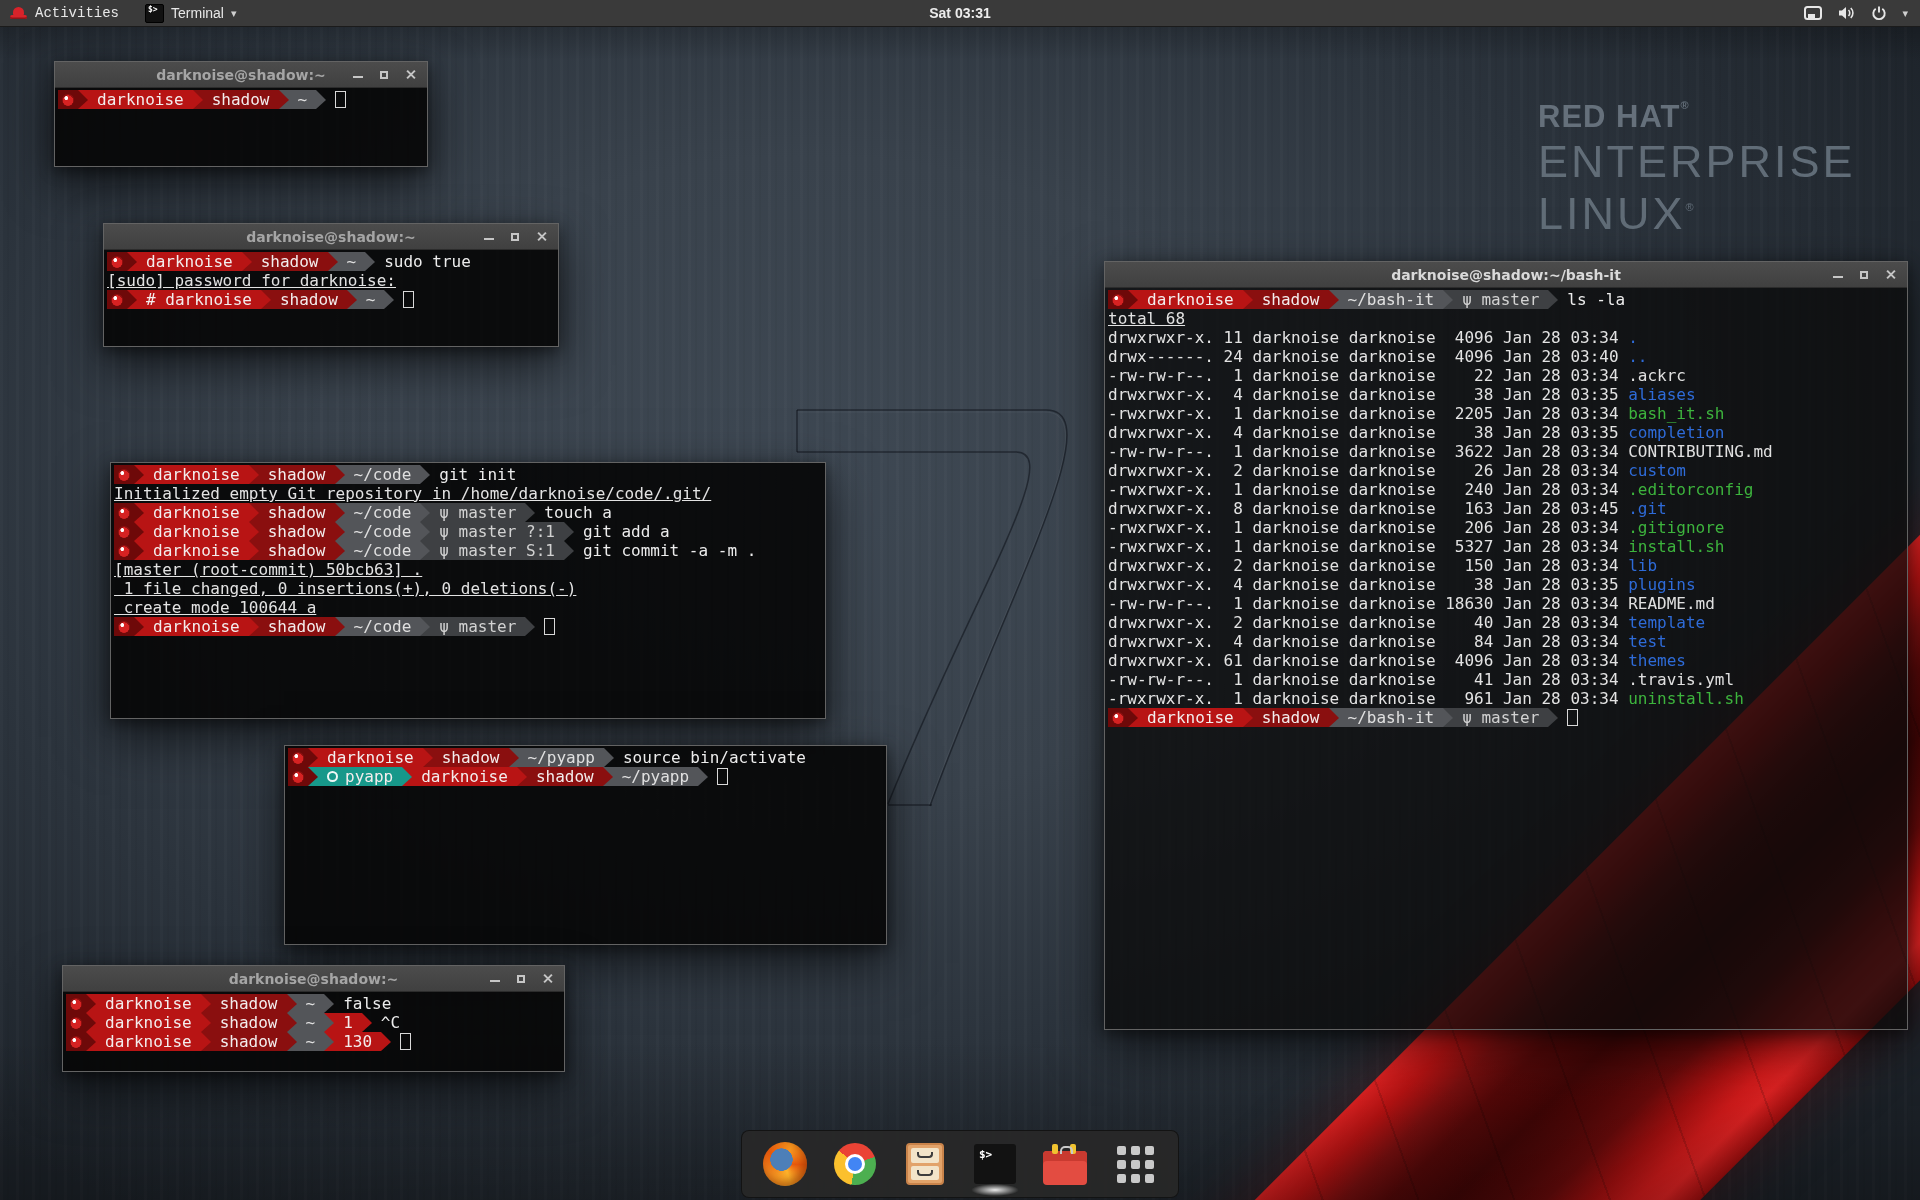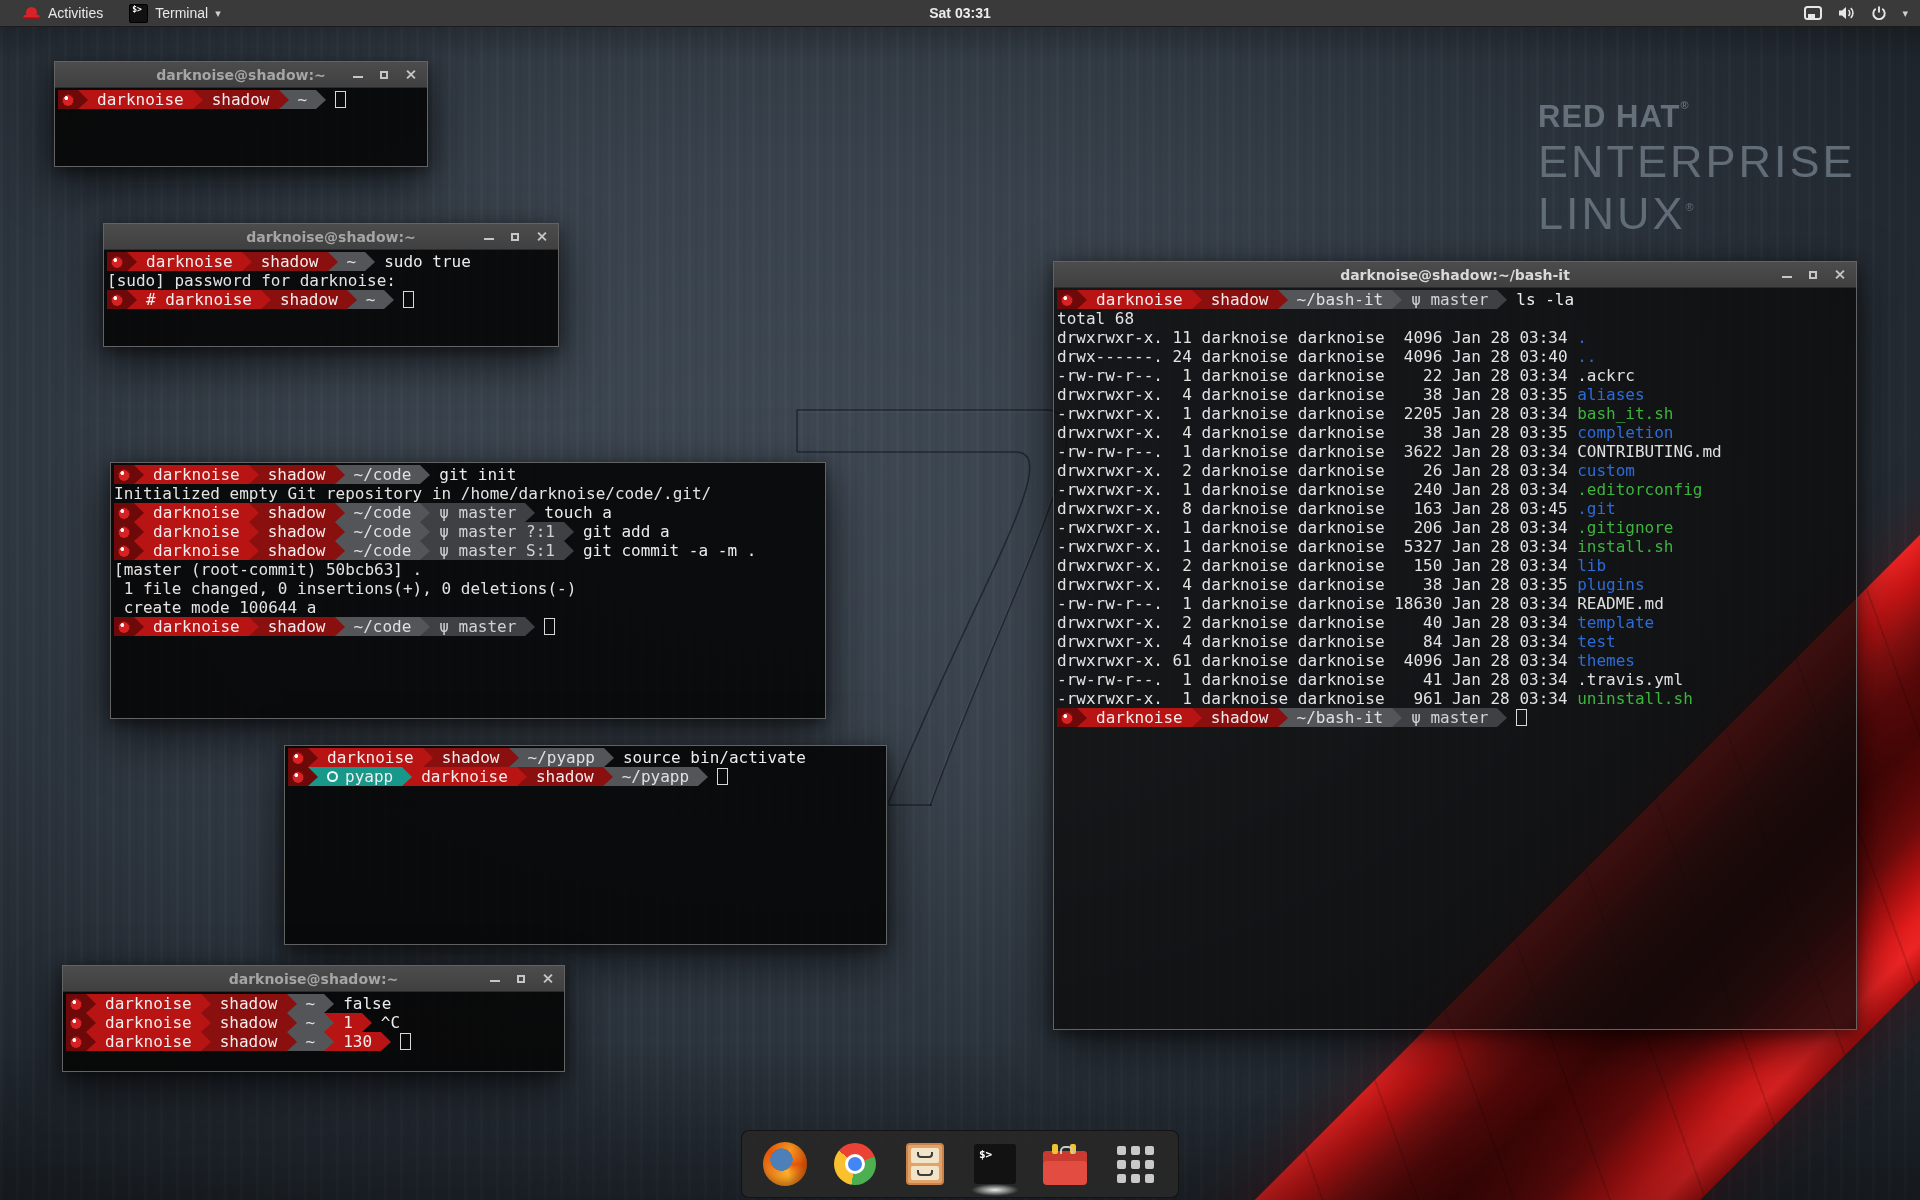--- a/index.html
+++ b/index.html
@@ -33,21 +33,21 @@
     pointer-events:none;line-height:1;}
   .rhel-logo .l1{font-family:"Liberation Sans",sans-serif;font-weight:bold;font-size:31px;letter-spacing:1px;}
   .rhel-logo .l2,.rhel-logo .l3{font-family:"Liberation Sans",sans-serif;font-weight:300;
     font-size:45px;letter-spacing:3px;margin-top:7px;color:#66727d;}
   .rhel-logo sup{font-size:11px;vertical-align:18px;letter-spacing:0;}
 
   
   .topbar{position:absolute;left:0;top:0;right:0;height:26px;background:#3a3a3a;
     border-bottom:1px solid #1b1b1b;display:flex;align-items:center;z-index:50;
     color:#e8e8e8;font:14px "Liberation Sans",sans-serif;}
-  .tb-left{display:flex;align-items:center;gap:8px;padding-left:23px;}
+  .tb-left{display:flex;align-items:center;gap:8px;padding-left:10px;font-family:Liberation Mono, monospace;}
   .hat{width:17px;height:12px;position:relative;display:inline-block;}
   .hat:before{content:"";position:absolute;left:3px;top:0;width:11px;height:8px;
     background:#d8232a;border-radius:6px 6px 1px 1px;}
   .hat:after{content:"";position:absolute;left:0;bottom:0;width:17px;height:4px;
     background:#d8232a;border-radius:2px;box-shadow:inset 0 -1.5px 0 #8d1418;}
   .tb-app{display:flex;align-items:center;gap:7px;margin-left:26px;}
   .tb-appicon{width:19px;height:19px;background:#111;border:1px solid #000;border-radius:2px;
     color:#fff;font:bold 8px/10px "DejaVu Sans Mono",monospace;padding-left:2px;box-sizing:border-box;}
   .tb-caret{color:#cfcfcf;font-size:11px;}
   .tb-clock{position:absolute;left:0;right:0;text-align:center;font-weight:bold;color:#ececec;pointer-events:none;}
@@ -65,21 +65,21 @@
   .wbtn{width:16px;height:16px;display:flex;align-items:center;justify-content:center;cursor:default;}
   .ic-min{width:10px;height:2px;background:currentColor;margin-top:4px;}
   .ic-max{width:8px;height:8px;border:2px solid currentColor;box-sizing:border-box;}
   .ic-close{position:relative;width:11px;height:11px;}
   .ic-close:before,.ic-close:after{content:"";position:absolute;left:5px;top:0;width:2px;height:11px;background:currentColor;}
   .ic-close:before{transform:rotate(45deg);} .ic-close:after{transform:rotate(-45deg);}
 
   .term{flex:1;padding:2px 2px 0 3px;overflow:hidden;
     font:16px/19px "DejaVu Sans Mono",monospace;color:#e3e3e3;white-space:pre;}
   .tline{height:19px;display:flex;align-items:stretch;}
-  .tline.out{display:block;}
+  .tline.out{display:block;text-decoration:underline;}
   .pl{display:flex;align-items:center;padding:0 9px;}
   .pl.icon-seg{padding:0 4px;}
   .plsep{width:0;height:0;flex:0 0 auto;}
   .cmd{padding-left:9px;color:#ececec;}
   .cursor{display:inline-block;width:9px;height:15px;border:1px solid #d9d9d9;margin-left:9px;align-self:center;}
   .rh-dot{width:12px;height:12px;border-radius:50%;display:inline-block;
     background:radial-gradient(circle at 36% 34%, #ffffff 0 1.6px, rgba(255,255,255,0) 2.2px),
                radial-gradient(circle at 50% 55%, #d62222 0 58%, #911010 60% 100%);}
   .venv-dot{width:11px;height:11px;border:2px solid #eef8f6;border-radius:50%;
     box-sizing:border-box;display:inline-block;margin-right:7px;}
@@ -196,21 +196,21 @@
             <div class="wbtn">
               <span class="ic-max"></span>
             </div>
             <div class="wbtn">
               <span class="ic-close"></span>
             </div>
           </div>
         </div>
         <div class="term" style="background: rgba(6, 6, 6, 0.9);"><div class="tline"><span class="pl icon-seg" style="background: rgb(110, 9, 9); color: rgb(243, 237, 237);"><span class="rh-dot"></span></span><span class="plsep" style="border-left: 10px solid rgb(110, 9, 9); border-top: 10px solid rgb(184, 20, 20); border-bottom: 9px solid rgb(184, 20, 20);"></span><span class="pl" style="background: rgb(184, 20, 20); color: rgb(243, 237, 237);">darknoise</span><span class="plsep" style="border-left: 10px solid rgb(184, 20, 20); border-top: 10px solid rgb(138, 15, 15); border-bottom: 9px solid rgb(138, 15, 15);"></span><span class="pl" style="background: rgb(138, 15, 15); color: rgb(243, 237, 237);">shadow</span><span class="plsep" style="border-left: 10px solid rgb(138, 15, 15); border-top: 10px solid rgb(83, 85, 89); border-bottom: 9px solid rgb(83, 85, 89);"></span><span class="pl" style="background: rgb(83, 85, 89); color: rgb(224, 224, 224);">~</span><span class="plsep" style="border-left: 10px solid rgb(83, 85, 89); border-top: 10px solid transparent; border-bottom: 9px solid transparent;"></span><span class="cmd">false</span></div><div class="tline"><span class="pl icon-seg" style="background: rgb(110, 9, 9); color: rgb(243, 237, 237);"><span class="rh-dot"></span></span><span class="plsep" style="border-left: 10px solid rgb(110, 9, 9); border-top: 10px solid rgb(184, 20, 20); border-bottom: 9px solid rgb(184, 20, 20);"></span><span class="pl" style="background: rgb(184, 20, 20); color: rgb(243, 237, 237);">darknoise</span><span class="plsep" style="border-left: 10px solid rgb(184, 20, 20); border-top: 10px solid rgb(138, 15, 15); border-bottom: 9px solid rgb(138, 15, 15);"></span><span class="pl" style="background: rgb(138, 15, 15); color: rgb(243, 237, 237);">shadow</span><span class="plsep" style="border-left: 10px solid rgb(138, 15, 15); border-top: 10px solid rgb(83, 85, 89); border-bottom: 9px solid rgb(83, 85, 89);"></span><span class="pl" style="background: rgb(83, 85, 89); color: rgb(224, 224, 224);">~</span><span class="plsep" style="border-left: 10px solid rgb(83, 85, 89); border-top: 10px solid rgb(184, 20, 20); border-bottom: 9px solid rgb(184, 20, 20);"></span><span class="pl" style="background: rgb(184, 20, 20); color: rgb(243, 237, 237);">1</span><span class="plsep" style="border-left: 10px solid rgb(184, 20, 20); border-top: 10px solid transparent; border-bottom: 9px solid transparent;"></span><span class="cmd">^C</span></div><div class="tline"><span class="pl icon-seg" style="background: rgb(110, 9, 9); color: rgb(243, 237, 237);"><span class="rh-dot"></span></span><span class="plsep" style="border-left: 10px solid rgb(110, 9, 9); border-top: 10px solid rgb(184, 20, 20); border-bottom: 9px solid rgb(184, 20, 20);"></span><span class="pl" style="background: rgb(184, 20, 20); color: rgb(243, 237, 237);">darknoise</span><span class="plsep" style="border-left: 10px solid rgb(184, 20, 20); border-top: 10px solid rgb(138, 15, 15); border-bottom: 9px solid rgb(138, 15, 15);"></span><span class="pl" style="background: rgb(138, 15, 15); color: rgb(243, 237, 237);">shadow</span><span class="plsep" style="border-left: 10px solid rgb(138, 15, 15); border-top: 10px solid rgb(83, 85, 89); border-bottom: 9px solid rgb(83, 85, 89);"></span><span class="pl" style="background: rgb(83, 85, 89); color: rgb(224, 224, 224);">~</span><span class="plsep" style="border-left: 10px solid rgb(83, 85, 89); border-top: 10px solid rgb(184, 20, 20); border-bottom: 9px solid rgb(184, 20, 20);"></span><span class="pl" style="background: rgb(184, 20, 20); color: rgb(243, 237, 237);">130</span><span class="plsep" style="border-left: 10px solid rgb(184, 20, 20); border-top: 10px solid transparent; border-bottom: 9px solid transparent;"></span><span class="cursor"></span></div></div>
       </div>
-      <div class="window focused" style="left: 1053px; top: 261px; width: 802px; height: 767px; z-index: 8;">
+      <div class="window focused" style="left: 1104px; top: 261px; width: 802px; height: 767px; z-index: 8;">
         <div class="titlebar">
           <span class="title">darknoise@shadow:~/bash-it</span>
           <div class="controls">
             <div class="wbtn">
               <span class="ic-min"></span>
             </div>
             <div class="wbtn">
               <span class="ic-max"></span>
             </div>
             <div class="wbtn">

